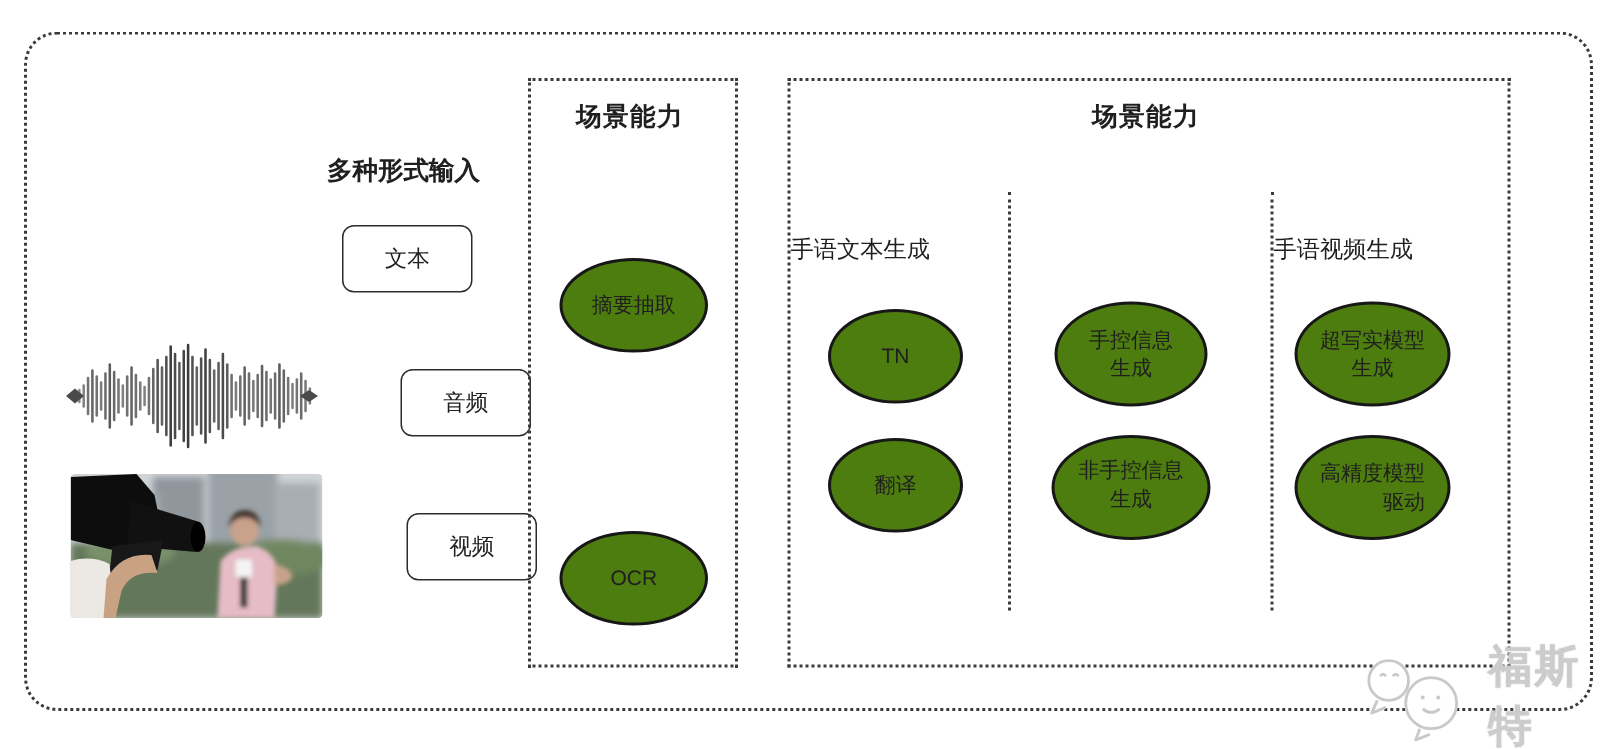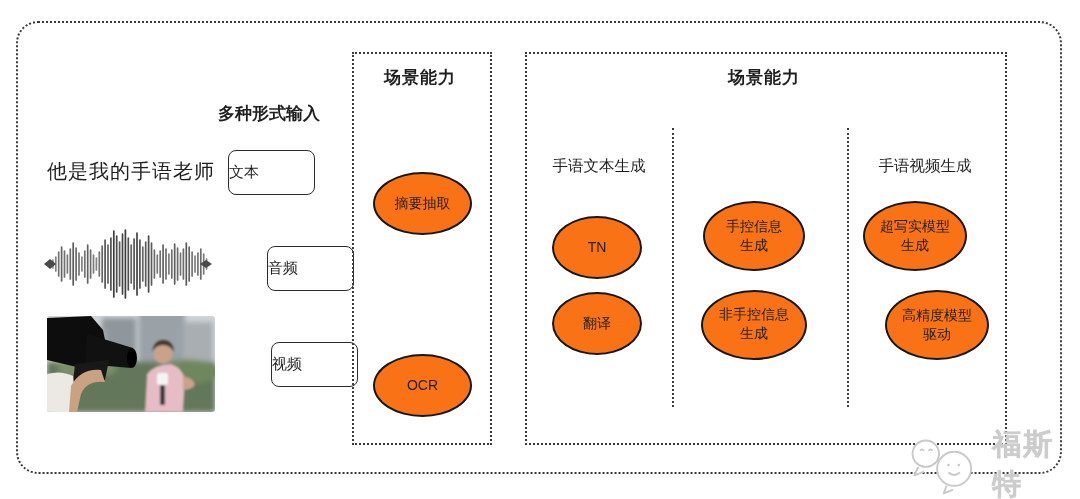--- a/index.html
+++ b/index.html
@@ -5,50 +5,49 @@
   html,body{margin:0;padding:0;background:#ffffff;}
   #canvas{
     position:relative;width:1080px;height:499px;background:#ffffff;overflow:hidden;
     font-family:"Liberation Sans","DejaVu Sans",sans-serif;color:#1f1f1f;
   }
   .abs{position:absolute;}
   .dotted-frame{border:2px dotted #3a3a3a;border-radius:22px;}
   .dotted-panel{border:2px dotted #3a3a3a;}
   .panel-title{font-weight:bold;font-size:17px;text-align:center;letter-spacing:1px;}
   .stage-label{font-size:15px;text-align:center;}
-  .col-header{font-size:15.5px;text-align:center;white-space:nowrap;}
+  .col-header{font-size:15.5px;white-space:nowrap;}
   .ellipse{
-    border:2.4px solid #171717;border-radius:50%;background:#f97316;
+    border:2.4px solid #171717;border-radius:50%;background:#4d7c0f;
     display:flex;align-items:center;justify-content:center;text-align:center;
   }
   .ellipse span{font-size:14px;line-height:1.35;white-space:pre-line;}
   .typebox{
     border:1.6px solid #2c2c2c;border-radius:8px;background:#fff;
-    display:flex;align-items:center;font-size:15px;
+    display:flex;align-items:center;justify-content:center;font-size:15px;
   }
   .input-label{font-weight:bold;font-size:17px;white-space:nowrap;}
   .text-sample{font-size:20px;white-space:nowrap;letter-spacing:1px;}
   .v-divider{border-left:2px dotted #3a3a3a;width:0;}
   .videothumb{border-radius:3px;overflow:hidden;}
   .watermark{display:flex;align-items:center;gap:4px;color:#c7c7c7;}
   .watermark-text{
     font-size:29px;font-weight:bold;letter-spacing:2px;color:#cccccc;
     text-shadow:0 0 1px #bdbdbd;
   }
 </style>
 </head>
 <body>
 
 <div id="canvas">
 
   <div class="abs dotted-frame" style="left:16px;top:21px;width:1042px;height:449px;"></div>
 
   <div class="abs input-label" style="left:218px;top:102px;font-family:Liberation Serif, serif;">多种形式输入</div>
 
-  <div class="abs text-sample" style="left:47px;top:158px;">他是我的手语老师</div>
 
   <div class="abs" style="left:44px;top:228px;width:168px;height:72px;">
     <svg id="wave" width="168" height="72" viewBox="0 0 168 72">
         <line x1="6" y1="34" x2="6" y2="38" stroke="#3b3b3b" stroke-width="1.7" stroke-linecap="round" opacity="0.58"></line>
         <line x1="8.9" y1="32" x2="8.9" y2="40" stroke="#3b3b3b" stroke-width="1.7" stroke-linecap="round" opacity="0.60"></line>
         <line x1="11.8" y1="29" x2="11.8" y2="43" stroke="#3b3b3b" stroke-width="1.7" stroke-linecap="round" opacity="0.64"></line>
         <line x1="14.7" y1="24" x2="14.7" y2="48" stroke="#3b3b3b" stroke-width="1.7" stroke-linecap="round" opacity="0.71"></line>
         <line x1="17.6" y1="19" x2="17.6" y2="53" stroke="#3b3b3b" stroke-width="1.7" stroke-linecap="round" opacity="0.78"></line>
         <line x1="20.5" y1="23" x2="20.5" y2="49" stroke="#3b3b3b" stroke-width="1.7" stroke-linecap="round" opacity="0.72"></line>
         <line x1="23.4" y1="27" x2="23.4" y2="45" stroke="#3b3b3b" stroke-width="1.7" stroke-linecap="round" opacity="0.67"></line>
@@ -166,42 +165,42 @@
     <span>OCR</span>
   </div>
 
   <div class="abs dotted-panel" style="left:525px;top:52px;width:478px;height:389px;"></div>
   <div class="abs panel-title" style="left:525px;top:66px;width:478px;">场景能力</div>
 
   <div class="abs v-divider" style="left:672px;top:128px;height:279px;"></div>
   <div class="abs v-divider" style="left:847px;top:128px;height:279px;"></div>
 
   <div class="abs col-header" style="left:527px;top:156px;width:144px;">手语文本生成</div>
-  <div class="abs ellipse" style="left:552px;top:216px;width:86px;height:59px;">
+  <div class="abs ellipse" style="left:552px;top:206px;width:86px;height:59px;">
     <span>TN</span>
   </div>
   <div class="abs ellipse" style="left:552px;top:292px;width:86px;height:59px;">
     <span>翻译</span>
   </div>
 
   <div class="abs ellipse" style="left:703px;top:201px;width:98px;height:66px;">
     <span>手控信息
 生成</span>
   </div>
   <div class="abs ellipse" style="left:701px;top:290px;width:102px;height:66px;font-family:Liberation Mono, monospace;">
     <span>非手控信息
 生成</span>
   </div>
 
   <div class="abs col-header" style="left:849px;top:156px;width:152px;">手语视频生成</div>
   <div class="abs ellipse" style="left:863px;top:201px;width:100px;height:66px;">
     <span>超写实模型
 生成</span>
   </div>
-  <div class="abs ellipse" style="left:885px;top:290px;width:100px;height:66px;">
+  <div class="abs ellipse" style="left:863px;top:290px;width:100px;height:66px;text-align:right;">
     <span>高精度模型
 驱动</span>
   </div>
 
   <div class="abs watermark" style="left:905px;top:425px;">
     <svg width="88" height="60" viewBox="0 0 88 60">
       <g fill="none" stroke="#c9c9c9" stroke-width="2">
         <circle cx="22" cy="18" r="14" fill="#ffffff"></circle>
         <path d="M14 32 l-4 9 l10 -4" fill="#ffffff" stroke-linejoin="round"></path>
         <path d="M16 15 q2 -3 4 0"></path>

